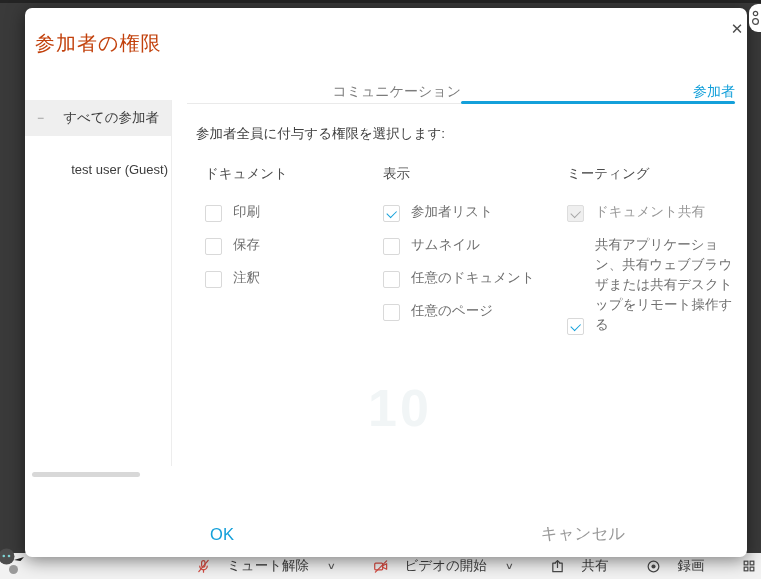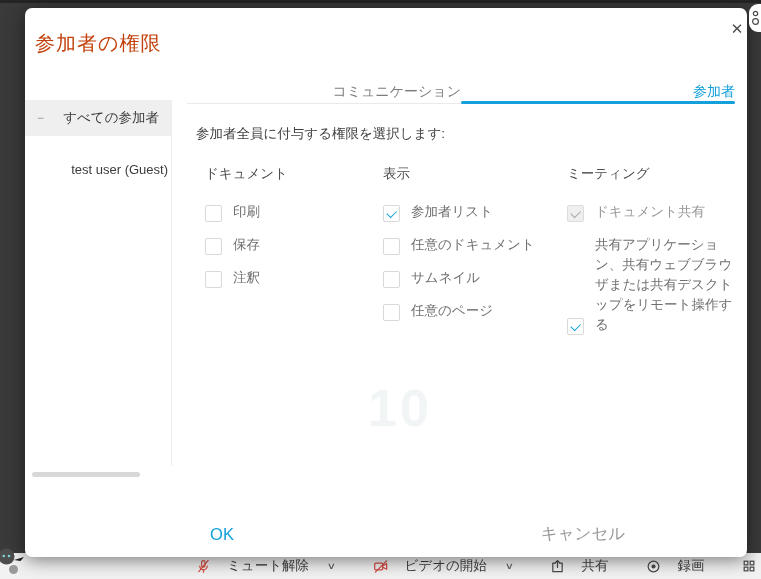--- a/index.html
+++ b/index.html
@@ -209,25 +209,25 @@
         </div>
       </div>
       <div class="perm-col c1">
         <div class="col-header">表示</div>
         <div class="perm-row">
           <span class="cb checked"></span>
           <span class="perm-label">参加者リスト</span>
         </div>
         <div class="perm-row">
           <span class="cb"></span>
+          <span class="perm-label">サムネイル</span>
+        </div>
+        <div class="perm-row">
+          <span class="cb"></span>
           <span class="perm-label">任意のドキュメント</span>
-        </div>
-        <div class="perm-row">
-          <span class="cb"></span>
-          <span class="perm-label">サムネイル</span>
         </div>
         <div class="perm-row">
           <span class="cb"></span>
           <span class="perm-label">任意のページ</span>
         </div>
       </div>
       <div class="perm-col c2">
         <div class="col-header">ミーティング</div>
         <div class="perm-row disabled">
           <span class="cb checked disabled"></span>

